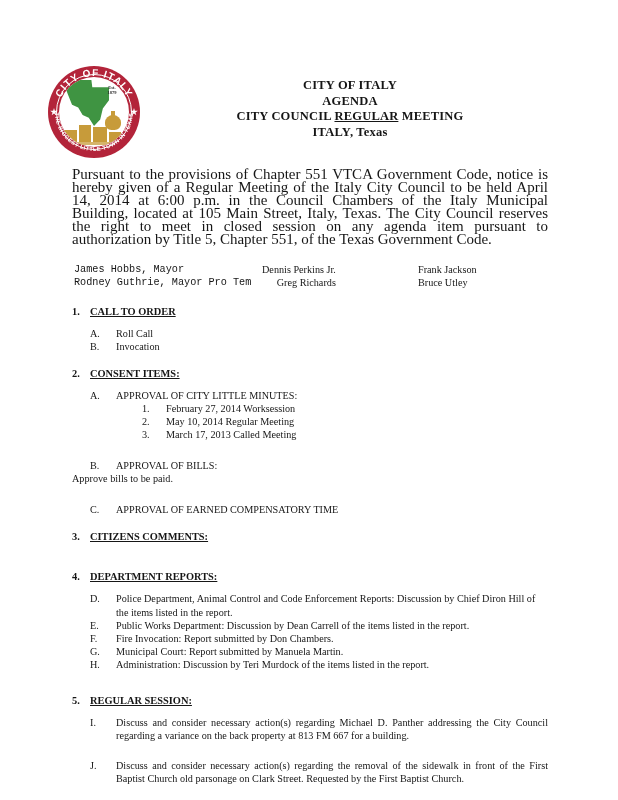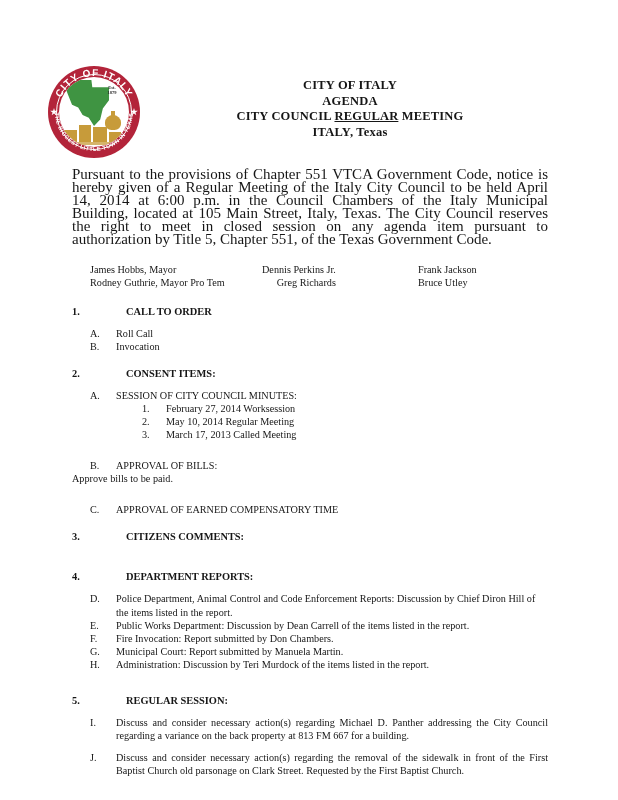--- a/index.html
+++ b/index.html
@@ -176,21 +176,21 @@
     margin-top: 16px;
     position: relative;
     height: 28px;
     font-size: 10.2px;
     line-height: 13.4px;
   }
   .names-col {
     position: absolute;
     top: 0;
   }
-  .names-col.c1 { left: 18px; }
+  .names-col.c1 { left: 2px; font-family: Liberation Mono, monospace; }
   .names-col.c2 { left: 190px; text-align: right; }
   .names-col.c3 { left: 346px; }
 
   .sect {
     position: relative;
     margin-top: 14px;
   }
   .sect-head {
     position: relative;
     font-size: 10.4px;
@@ -199,42 +199,42 @@
     height: 13px;
   }
   .sect-num {
     position: absolute;
     left: 0px;
     width: 16px;
   }
   .sect-title {
     position: absolute;
     left: 18px;
-    margin-left: 36px;
+    text-decoration: underline;
   }
 
   .lvl2 {
     margin-left: 18px;
     margin-top: 9px;
     font-size: 10.2px;
     line-height: 13.1px;
   }
   .item2 {
     position: relative;
     padding-left: 26px;
     margin-bottom: 0px;
   }
   .item2 + .item2 { margin-top: 0px; }
   .item2 .mark {
     position: absolute;
     left: 0;
     width: 20px;
   }
   .item2 .txt { display: block; }
-  .item2 .txt.just { text-align: justify; }
+  .item2 .txt.just { text-align: justify; margin-top: 8px; }
 
   .lvl3 {
     margin-left: 70px;
     margin-top: 0px;
     font-size: 10.2px;
     line-height: 13.1px;
   }
   .item3 {
     position: relative;
     padding-left: 24px;
@@ -337,21 +337,21 @@
 
     <div class="sect">
       <div class="sect-head">
         <span class="sect-num">2.</span>
         <span class="sect-title">CONSENT ITEMS:</span>
       </div>
 
       <div class="lvl2">
         <div class="item2">
           <span class="mark">A.</span>
-          <span class="txt">SESSION OF CITY COUNCIL MINUTES:</span>
+          <span class="txt">APPROVAL OF CITY LITTLE MINUTES:</span>
         </div>
       </div>
       <div class="lvl3">
         <div class="item3">
           <span class="mark">1.</span>
           <span>February 27, 2014 Worksession</span>
         </div>
         <div class="item3">
           <span class="mark">2.</span>
           <span>May 10, 2014 Regular Meeting</span>

